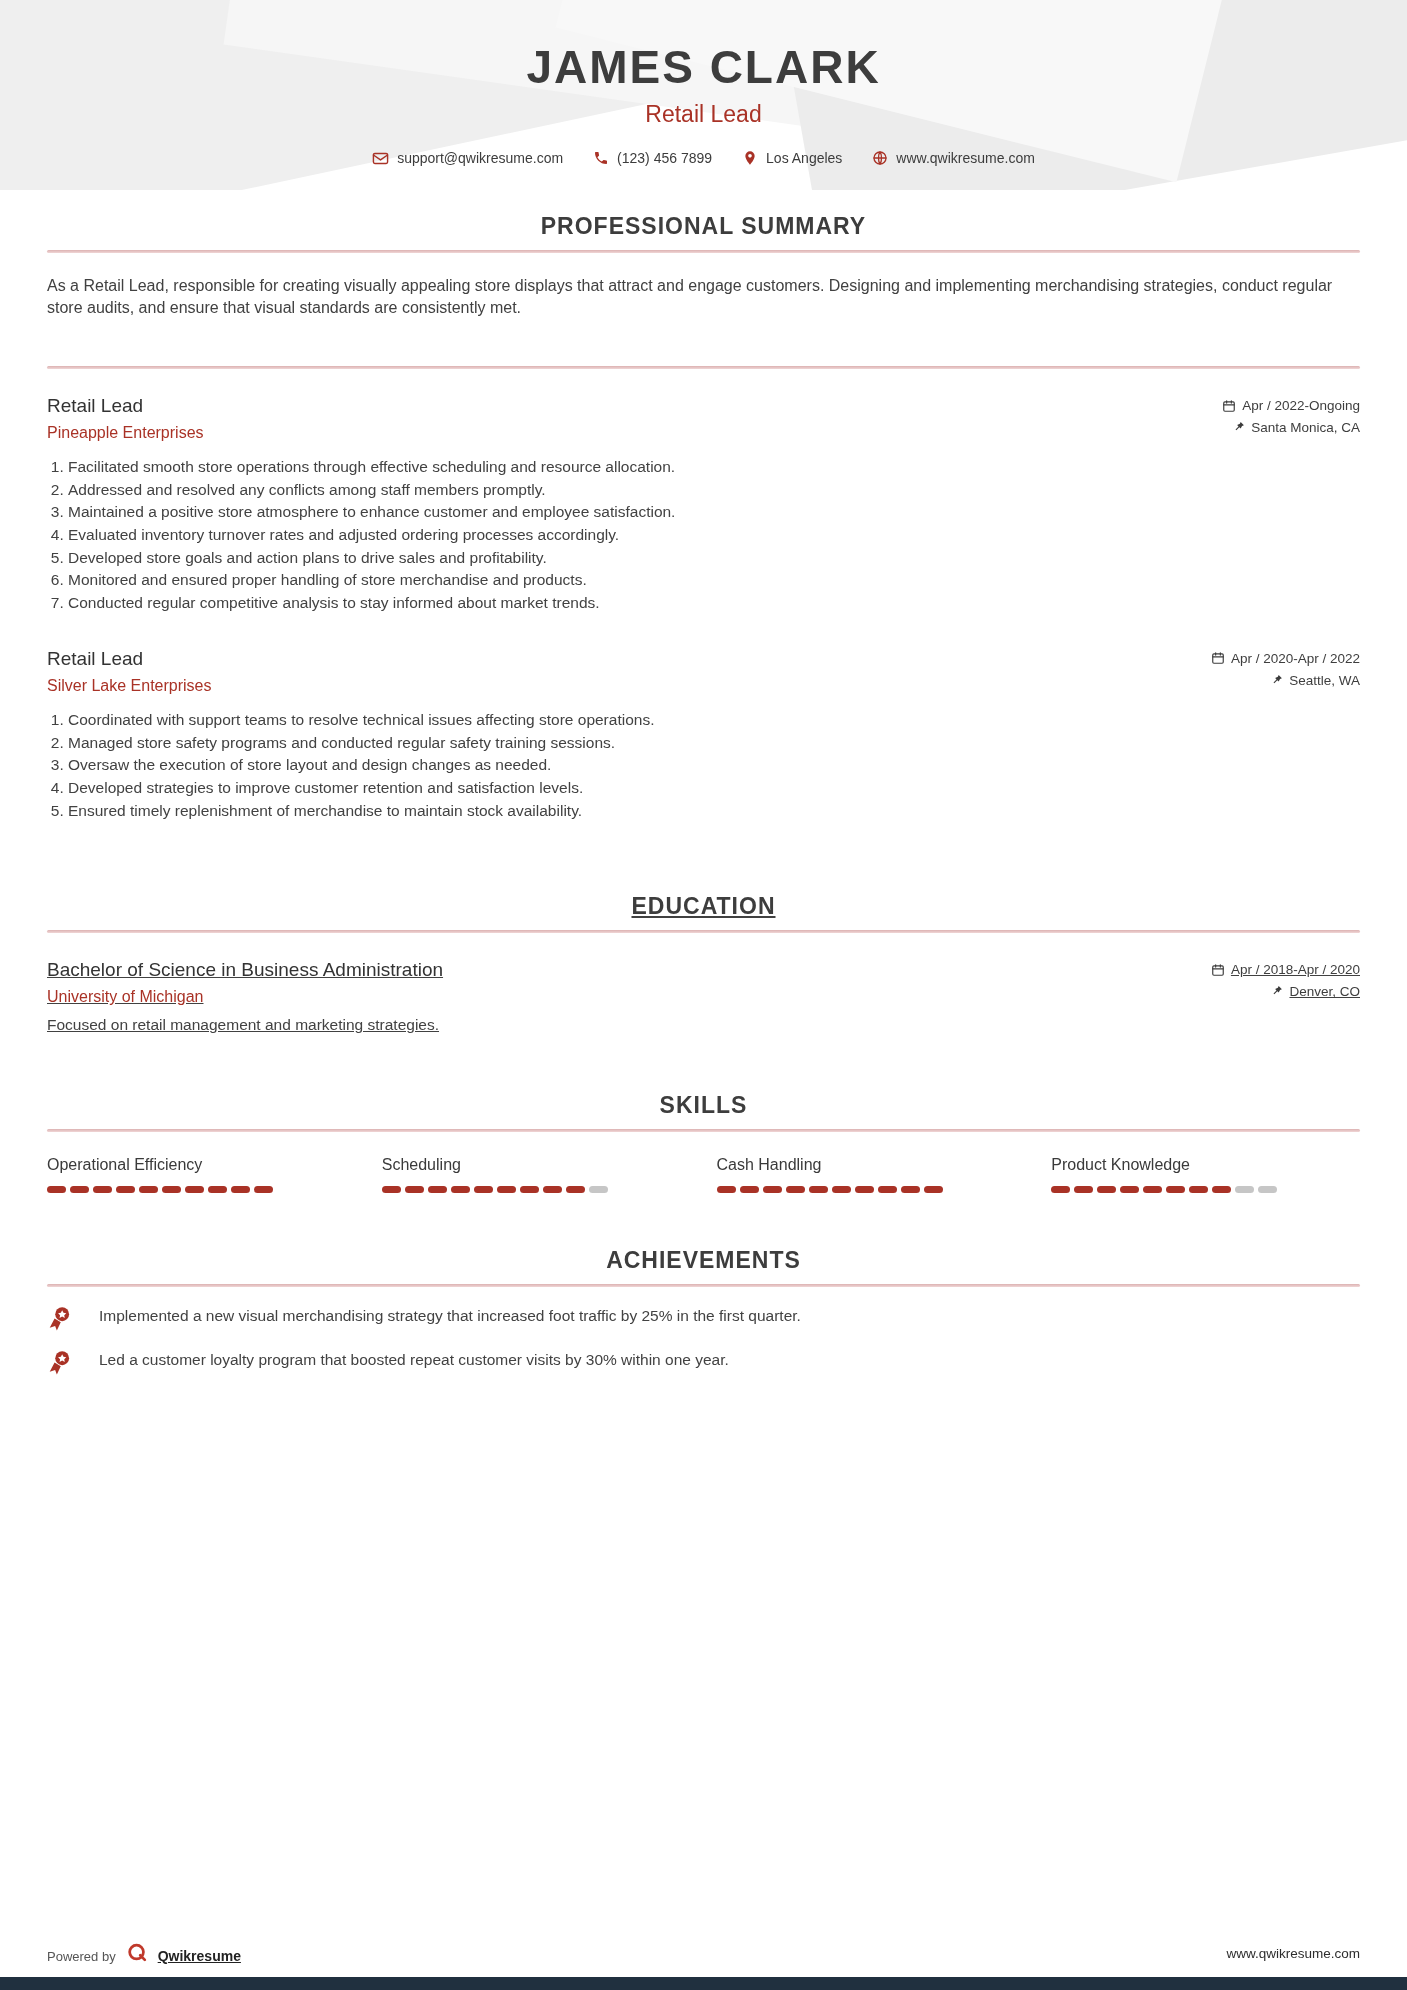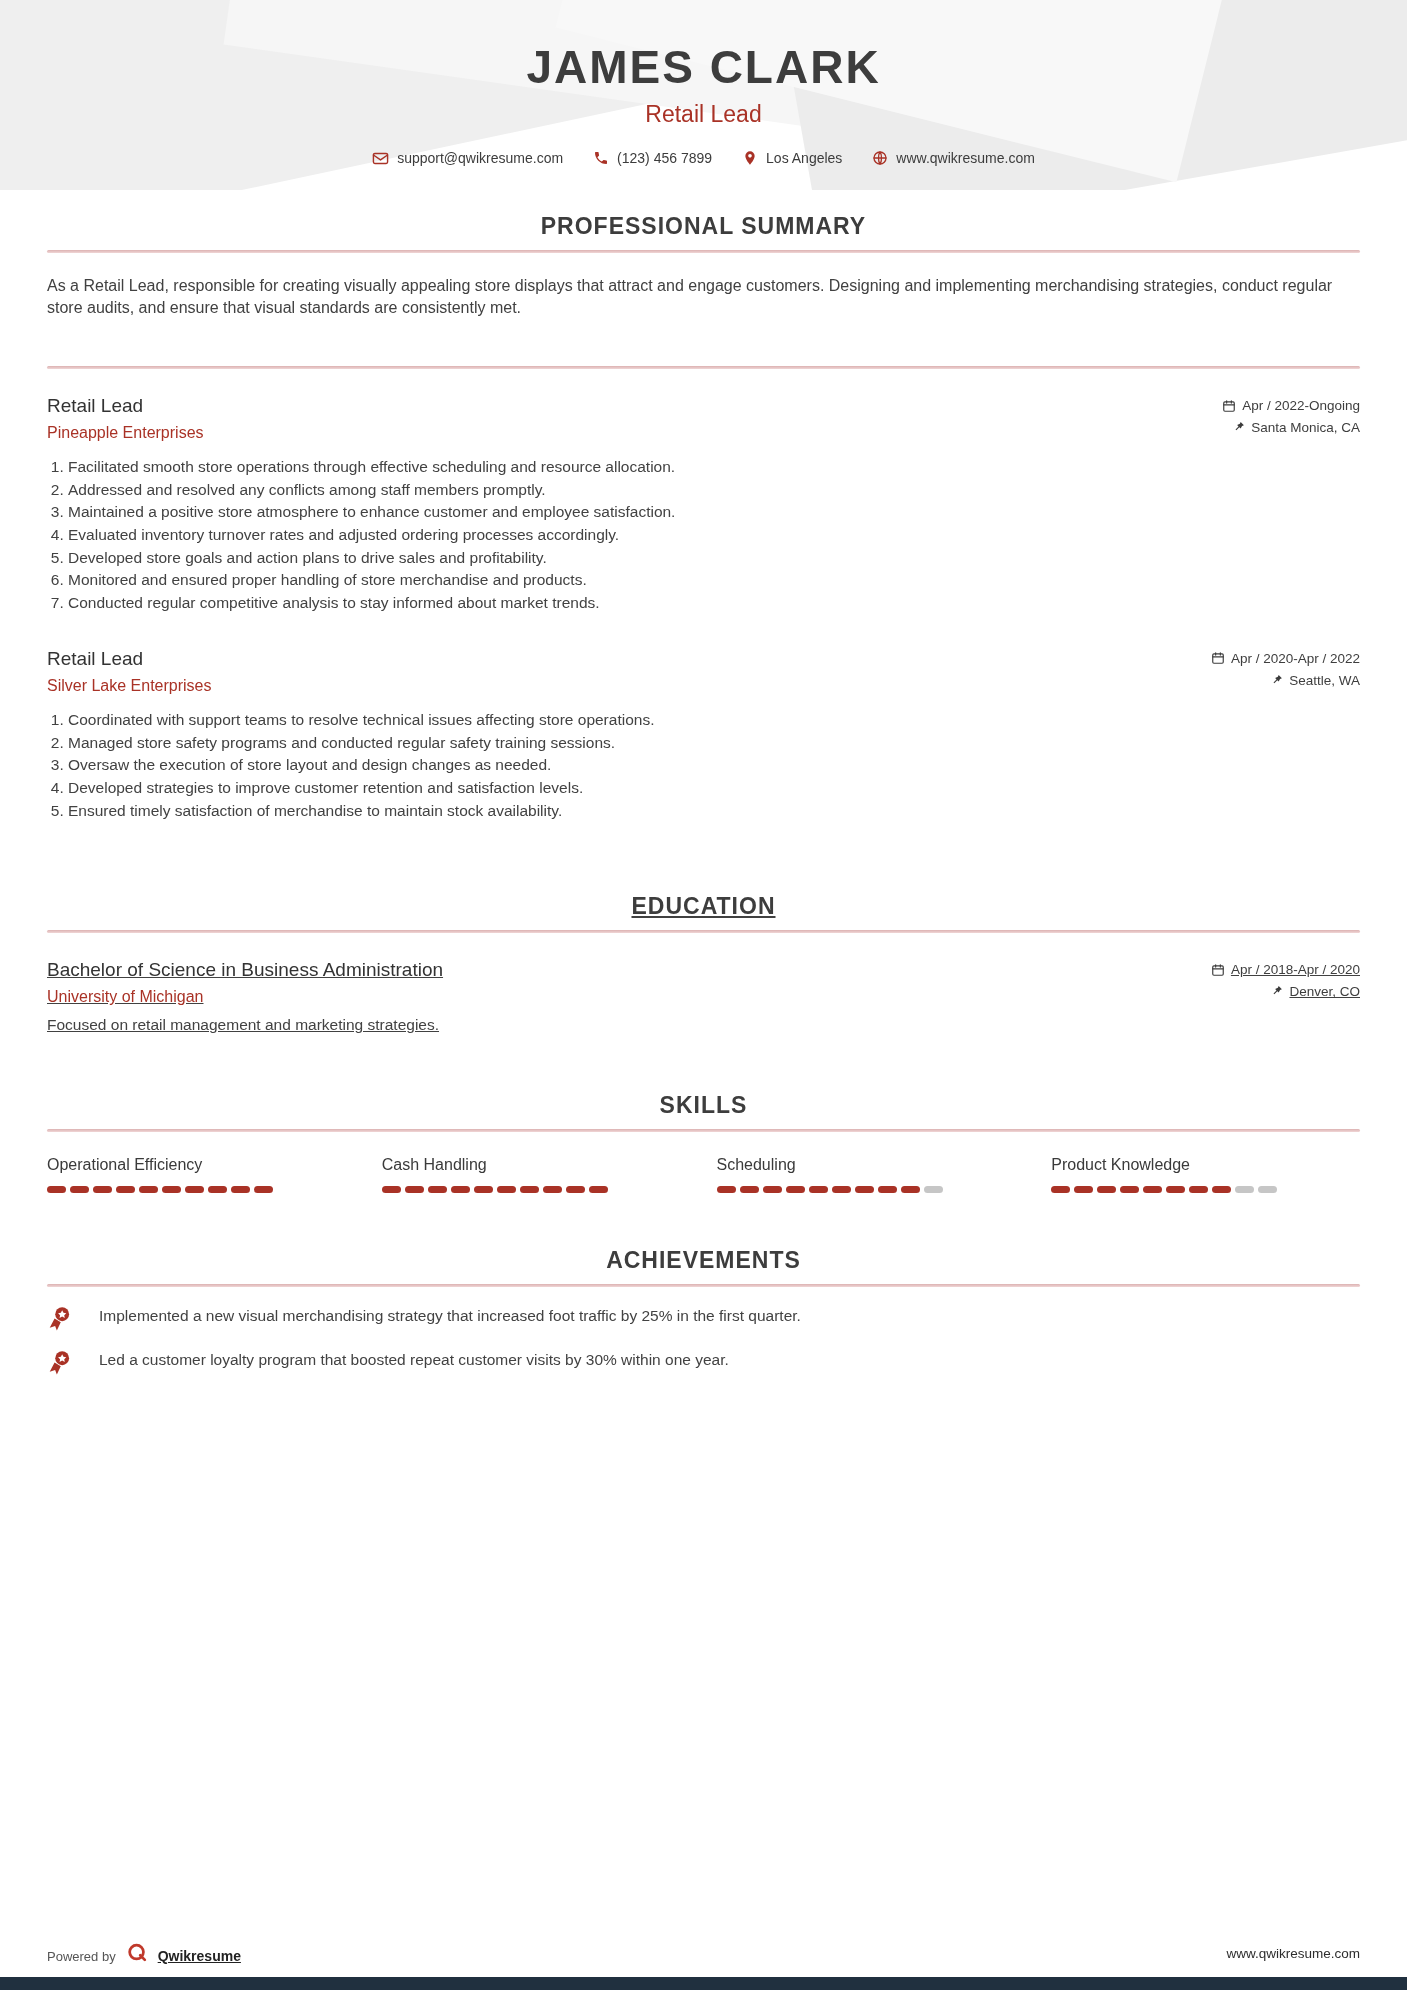--- a/index.html
+++ b/index.html
@@ -186,21 +186,21 @@
                 </svg>
               <span>Seattle, WA</span>
             </div>
           </div>
         </div>
         <ol class="bullets">
           <li>Coordinated with support teams to resolve technical issues affecting store operations.</li>
           <li>Managed store safety programs and conducted regular safety training sessions.</li>
           <li>Oversaw the execution of store layout and design changes as needed.</li>
           <li>Developed strategies to improve customer retention and satisfaction levels.</li>
-          <li>Ensured timely satisfaction of merchandise to maintain stock availability.</li>
+          <li>Ensured timely replenishment of merchandise to maintain stock availability.</li>
         </ol>
       </div>
     </div>
 
     <div class="section" style="margin-top:72px;text-decoration:underline;">
       <h2 class="sec-head">EDUCATION</h2>
       <div class="divider"></div>
 
       <div class="job">
         <div class="job-top">
@@ -241,47 +241,47 @@
               <span class="seg on"></span>
               <span class="seg on"></span>
               <span class="seg on"></span>
               <span class="seg on"></span>
               <span class="seg on"></span>
               <span class="seg on"></span>
               <span class="seg on"></span>
             </div>
         </div>
         <div>
+          <div class="skill-name">Scheduling</div>
+          <div class="skill-bar">
+              <span class="seg on"></span>
+              <span class="seg on"></span>
+              <span class="seg on"></span>
+              <span class="seg on"></span>
+              <span class="seg on"></span>
+              <span class="seg on"></span>
+              <span class="seg on"></span>
+              <span class="seg on"></span>
+              <span class="seg on"></span>
+              <span class="seg off"></span>
+            </div>
+        </div>
+        <div>
           <div class="skill-name">Cash Handling</div>
           <div class="skill-bar">
               <span class="seg on"></span>
               <span class="seg on"></span>
               <span class="seg on"></span>
               <span class="seg on"></span>
               <span class="seg on"></span>
               <span class="seg on"></span>
               <span class="seg on"></span>
               <span class="seg on"></span>
               <span class="seg on"></span>
               <span class="seg on"></span>
-            </div>
-        </div>
-        <div>
-          <div class="skill-name">Scheduling</div>
-          <div class="skill-bar">
-              <span class="seg on"></span>
-              <span class="seg on"></span>
-              <span class="seg on"></span>
-              <span class="seg on"></span>
-              <span class="seg on"></span>
-              <span class="seg on"></span>
-              <span class="seg on"></span>
-              <span class="seg on"></span>
-              <span class="seg on"></span>
-              <span class="seg off"></span>
             </div>
         </div>
         <div>
           <div class="skill-name">Product Knowledge</div>
           <div class="skill-bar">
               <span class="seg on"></span>
               <span class="seg on"></span>
               <span class="seg on"></span>
               <span class="seg on"></span>
               <span class="seg on"></span>

